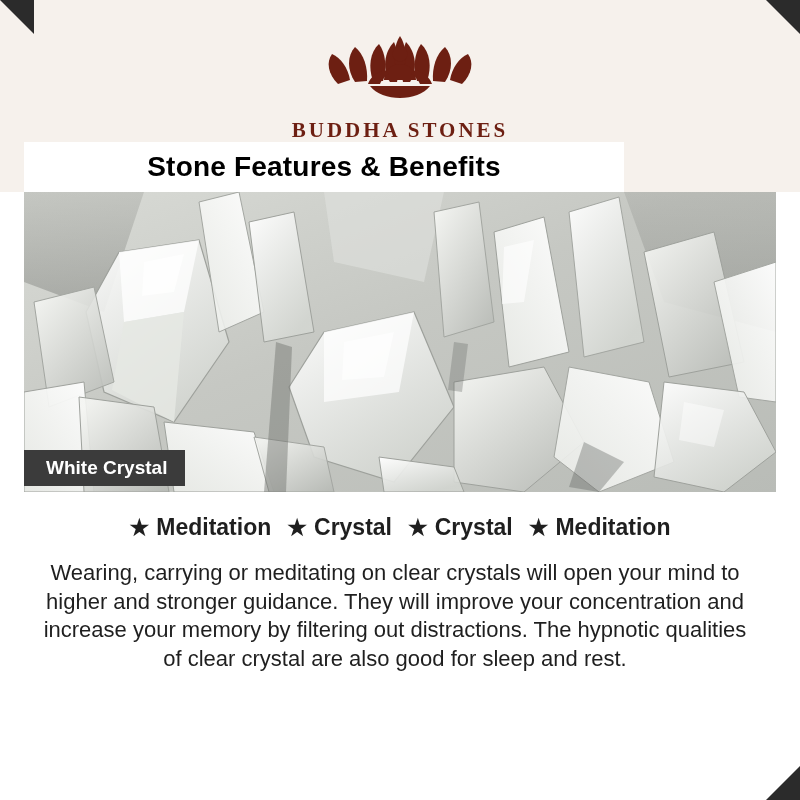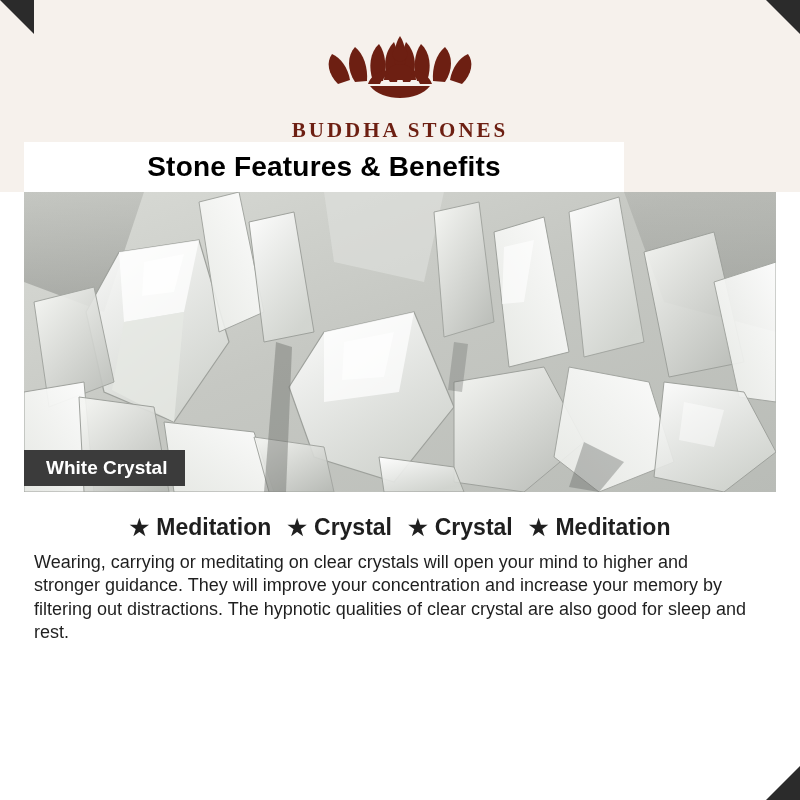--- a/index.html
+++ b/index.html
@@ -149,25 +149,25 @@
     font-size: 23px;
     font-weight: bold;
     color: #1f1f1f;
   }
   .star {
     font-size: 22px;
     color: #1f1f1f;
     line-height: 1;
   }
   .body-text {
-    margin: 10px 20px 0 10px;
-    font-size: 18px;
+    margin: 18px 20px 0 10px;
+    font-size: 22px;
     line-height: 1.3;
     color: #1f1f1f;
-    text-align: left;
+    text-align: center;
     font-family: "Liberation Sans", sans-serif;
   }
 </style>
 </head>
 <body>
 
 <div class="page">
 
   <div class="corner corner-tl"></div>
   <div class="corner corner-tr"></div>

